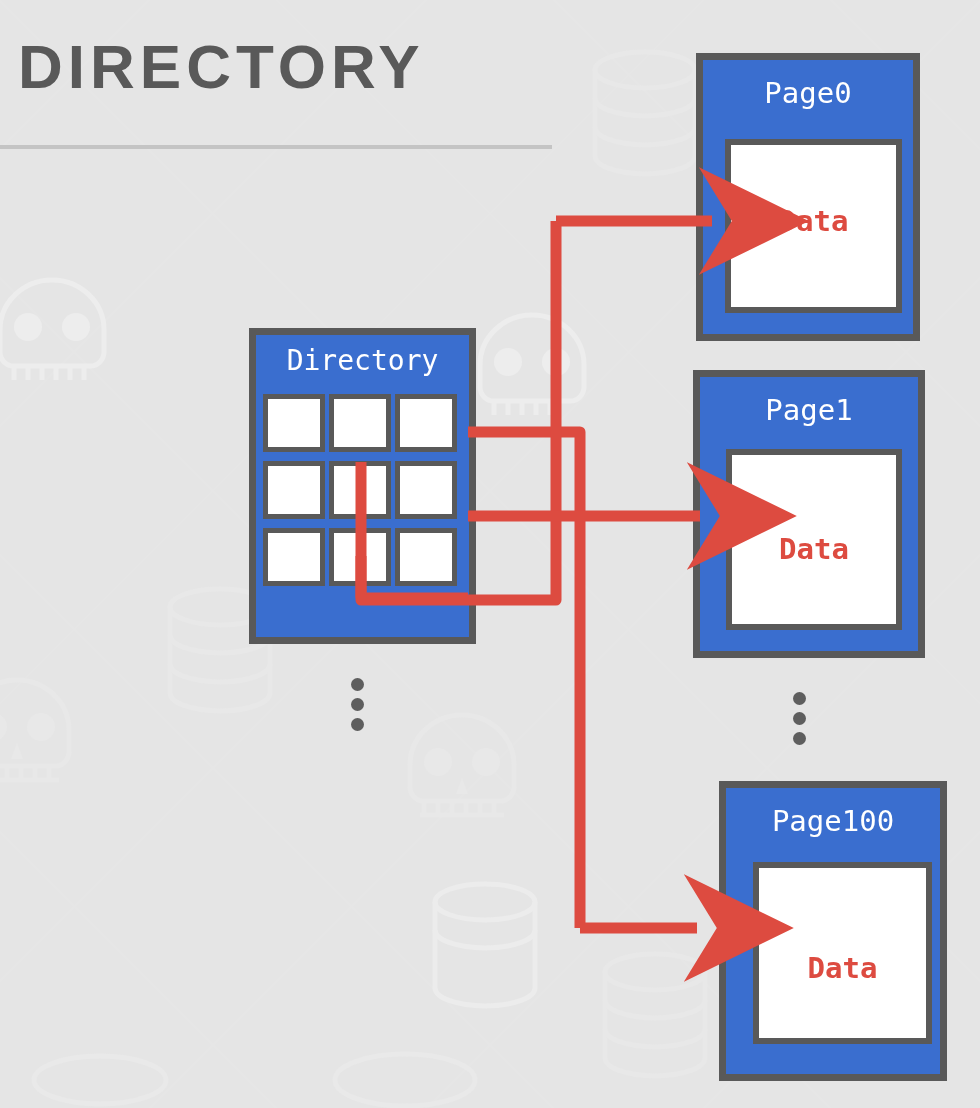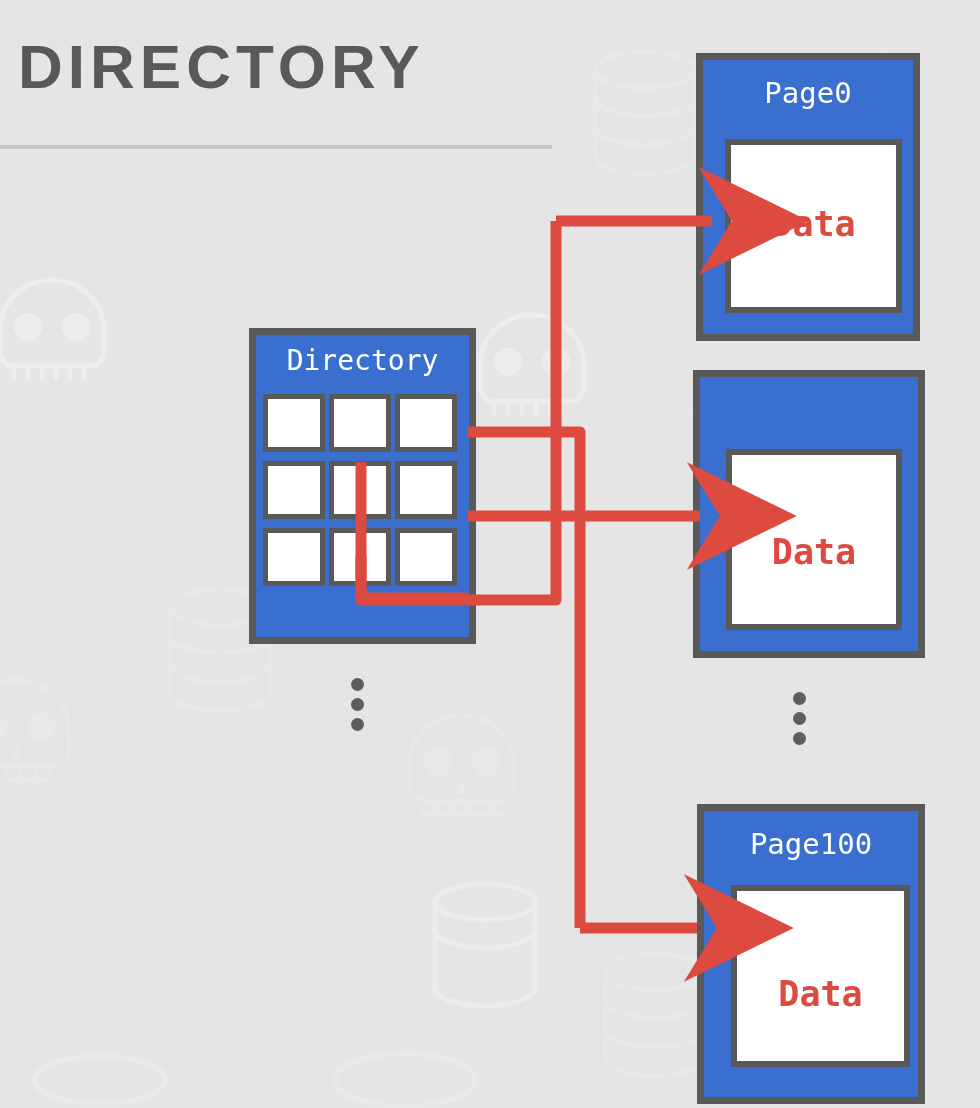--- a/index.html
+++ b/index.html
@@ -82,34 +82,34 @@
     box-sizing: border-box;
   }
   .data-label {
     position: absolute;
     left: 0;
     right: 0;
     text-align: center;
     color: #dd4b40;
     font-family: "DejaVu Sans Mono", monospace;
     font-weight: bold;
-    font-size: 35px;
+    font-size: 29px;
     line-height: 1;
   }
 
   
   #page0      { left: 696px; top: 53px;  width: 224px; height: 288px; }
   #page0-in   { left: 22px;  top: 79px;  width: 177px; height: 174px; }
   #page0-data { top: 62px; }
 
   #page1      { left: 693px; top: 370px; width: 232px; height: 288px; }
   #page1-in   { left: 26px;  top: 72px;  width: 176px; height: 181px; }
   #page1-data { top: 80px; }
 
-  #page100      { left: 697px; top: 781px; width: 228px; height: 300px; margin-top: 23px; }
+  #page100      { left: 719px; top: 781px; width: 228px; height: 300px; }
   #page100-in   { left: 27px;  top: 74px;  width: 179px; height: 182px; }
   #page100-data { top: 86px; }
 
   .bx-title-pos { top: 19px; }
 
   
   #directory {
     left: 249px;
     top: 328px;
     width: 227px;
@@ -273,20 +273,21 @@
   <div class="title-rule"></div>
 
   <div class="blue-box" id="page0">
     <div class="bx-title bx-title-pos">Page0</div>
     <div class="inner-white" id="page0-in">
       <div class="data-label" id="page0-data">Data</div>
     </div>
   </div>
 
   <div class="blue-box" id="page1">
+    <div class="bx-title bx-title-pos">Page1</div>
     <div class="inner-white" id="page1-in">
       <div class="data-label" id="page1-data">Data</div>
     </div>
   </div>
 
   <div class="blue-box" id="page100">
     <div class="bx-title bx-title-pos">Page100</div>
     <div class="inner-white" id="page100-in">
       <div class="data-label" id="page100-data">Data</div>
     </div>

